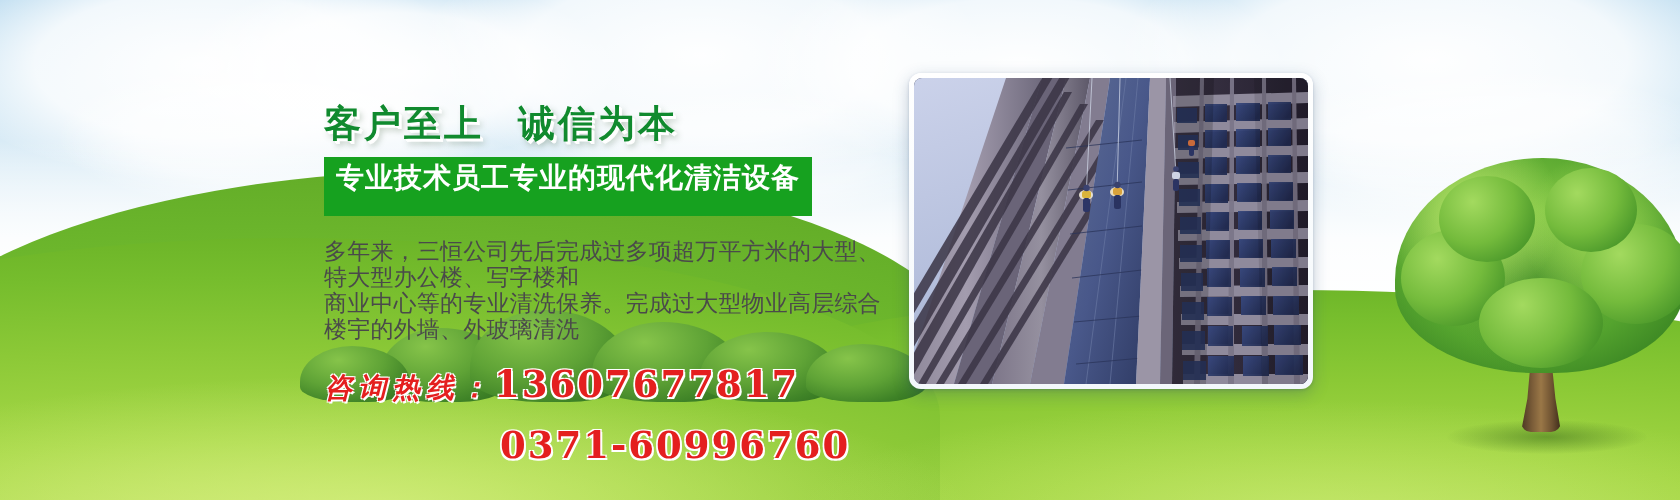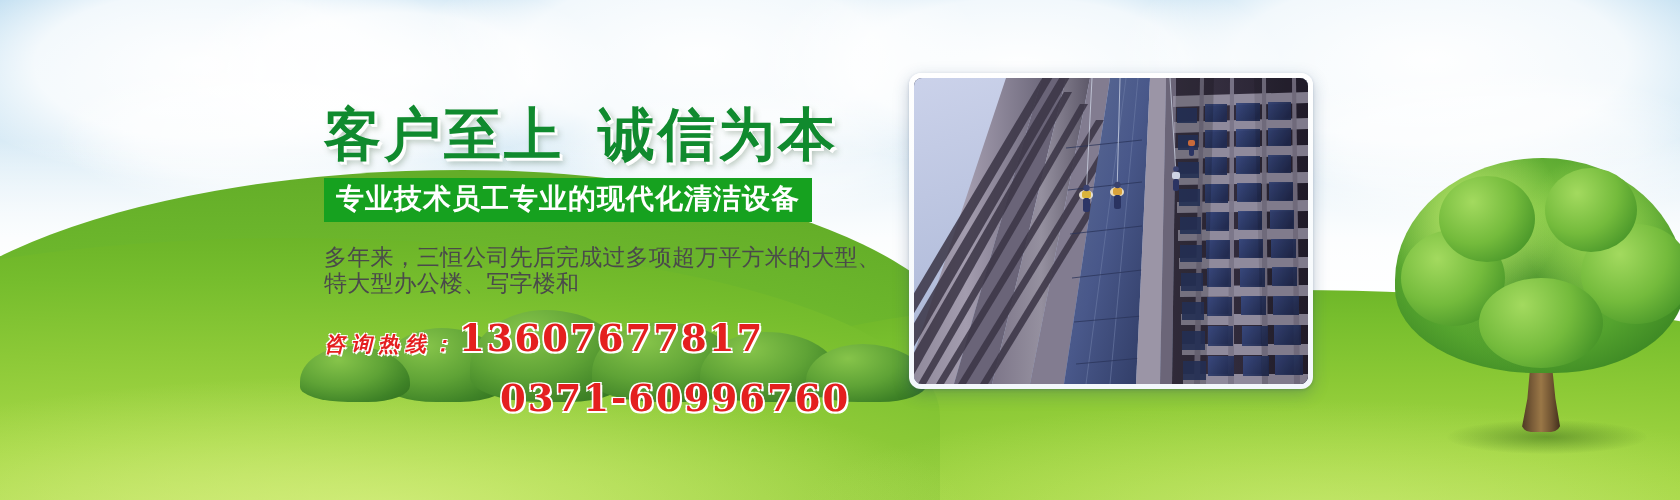--- a/index.html
+++ b/index.html
@@ -120,36 +120,36 @@
     background:#2b2f46;
   }
   .photo-frame svg { display:block; width:100%; height:100%; }
 
   
   .copy { position:absolute; left:324px; top:104px; width:600px; }
 
   .headline {
     font-family:"DejaVu Serif","Liberation Serif",serif;
     font-weight:700;
-    font-size:57px;
+    font-size:37px;
     line-height:1.06;
     letter-spacing:3px;
     color:#108a2e;
     white-space:nowrap;
     text-shadow:
       2px 2px 0 #ffffff,
       3px 3px 0 rgba(255,255,255,.95),
       4px 5px 6px rgba(90,120,90,.45);
   }
   .headline .gap { display:inline-block; width:34px; }
 
   .subbar {
     display:inline-block;
     margin-top:14px;
-    padding:7px 12px 9px 12px;
+    padding:7px 12px 24px 12px;
     background:#16a11f;
     color:#ffffff;
     font-family:"DejaVu Sans","Liberation Sans",sans-serif;
     font-weight:700;
     font-size:28px;
     line-height:1;
     letter-spacing:1px;
     white-space:nowrap;
   }
 
@@ -166,21 +166,21 @@
   .hotline {
     margin-top:20px;
     display:flex;
     align-items:baseline;
     white-space:nowrap;
   }
   .hotline-label {
     font-family:"DejaVu Serif","Liberation Serif",serif;
     font-weight:700;
     font-style:italic;
-    font-size:21px;
+    font-size:28px;
     letter-spacing:6px;
     color:#e41f1f;
     text-shadow:1.5px 1.5px 0 #ffffff, -1px -1px 0 #ffffff, 1px -1px 0 #fff, -1px 1px 0 #fff;
   }
   .phone {
     font-family:"DejaVu Serif","Liberation Serif",serif;
     font-weight:700;
     font-size:37px;
     letter-spacing:2px;
     color:#e41f1f;
@@ -415,20 +415,21 @@
   <div class="copy">
 
     <div class="headline">
       <span>客户至上</span><span class="gap"></span><span>诚信为本</span>
     </div>
 
     <div class="subbar">专业技术员工专业的现代化清洁设备</div>
 
     <div class="paragraph">
       <p>多年来，三恒公司先后完成过多项超万平方米的大型、特大型办公楼、写字楼和</p>
+      <p>商业中心等的专业清洗保养。完成过大型物业高层综合楼宇的外墙、外玻璃清洗</p>
     </div>
 
     <div class="hotline">
       <span class="hotline-label">咨询热线：</span>
       <span class="phone">13607677817</span>
     </div>
     <div class="phone-2">0371-60996760</div>
 
   </div>
 </div>

